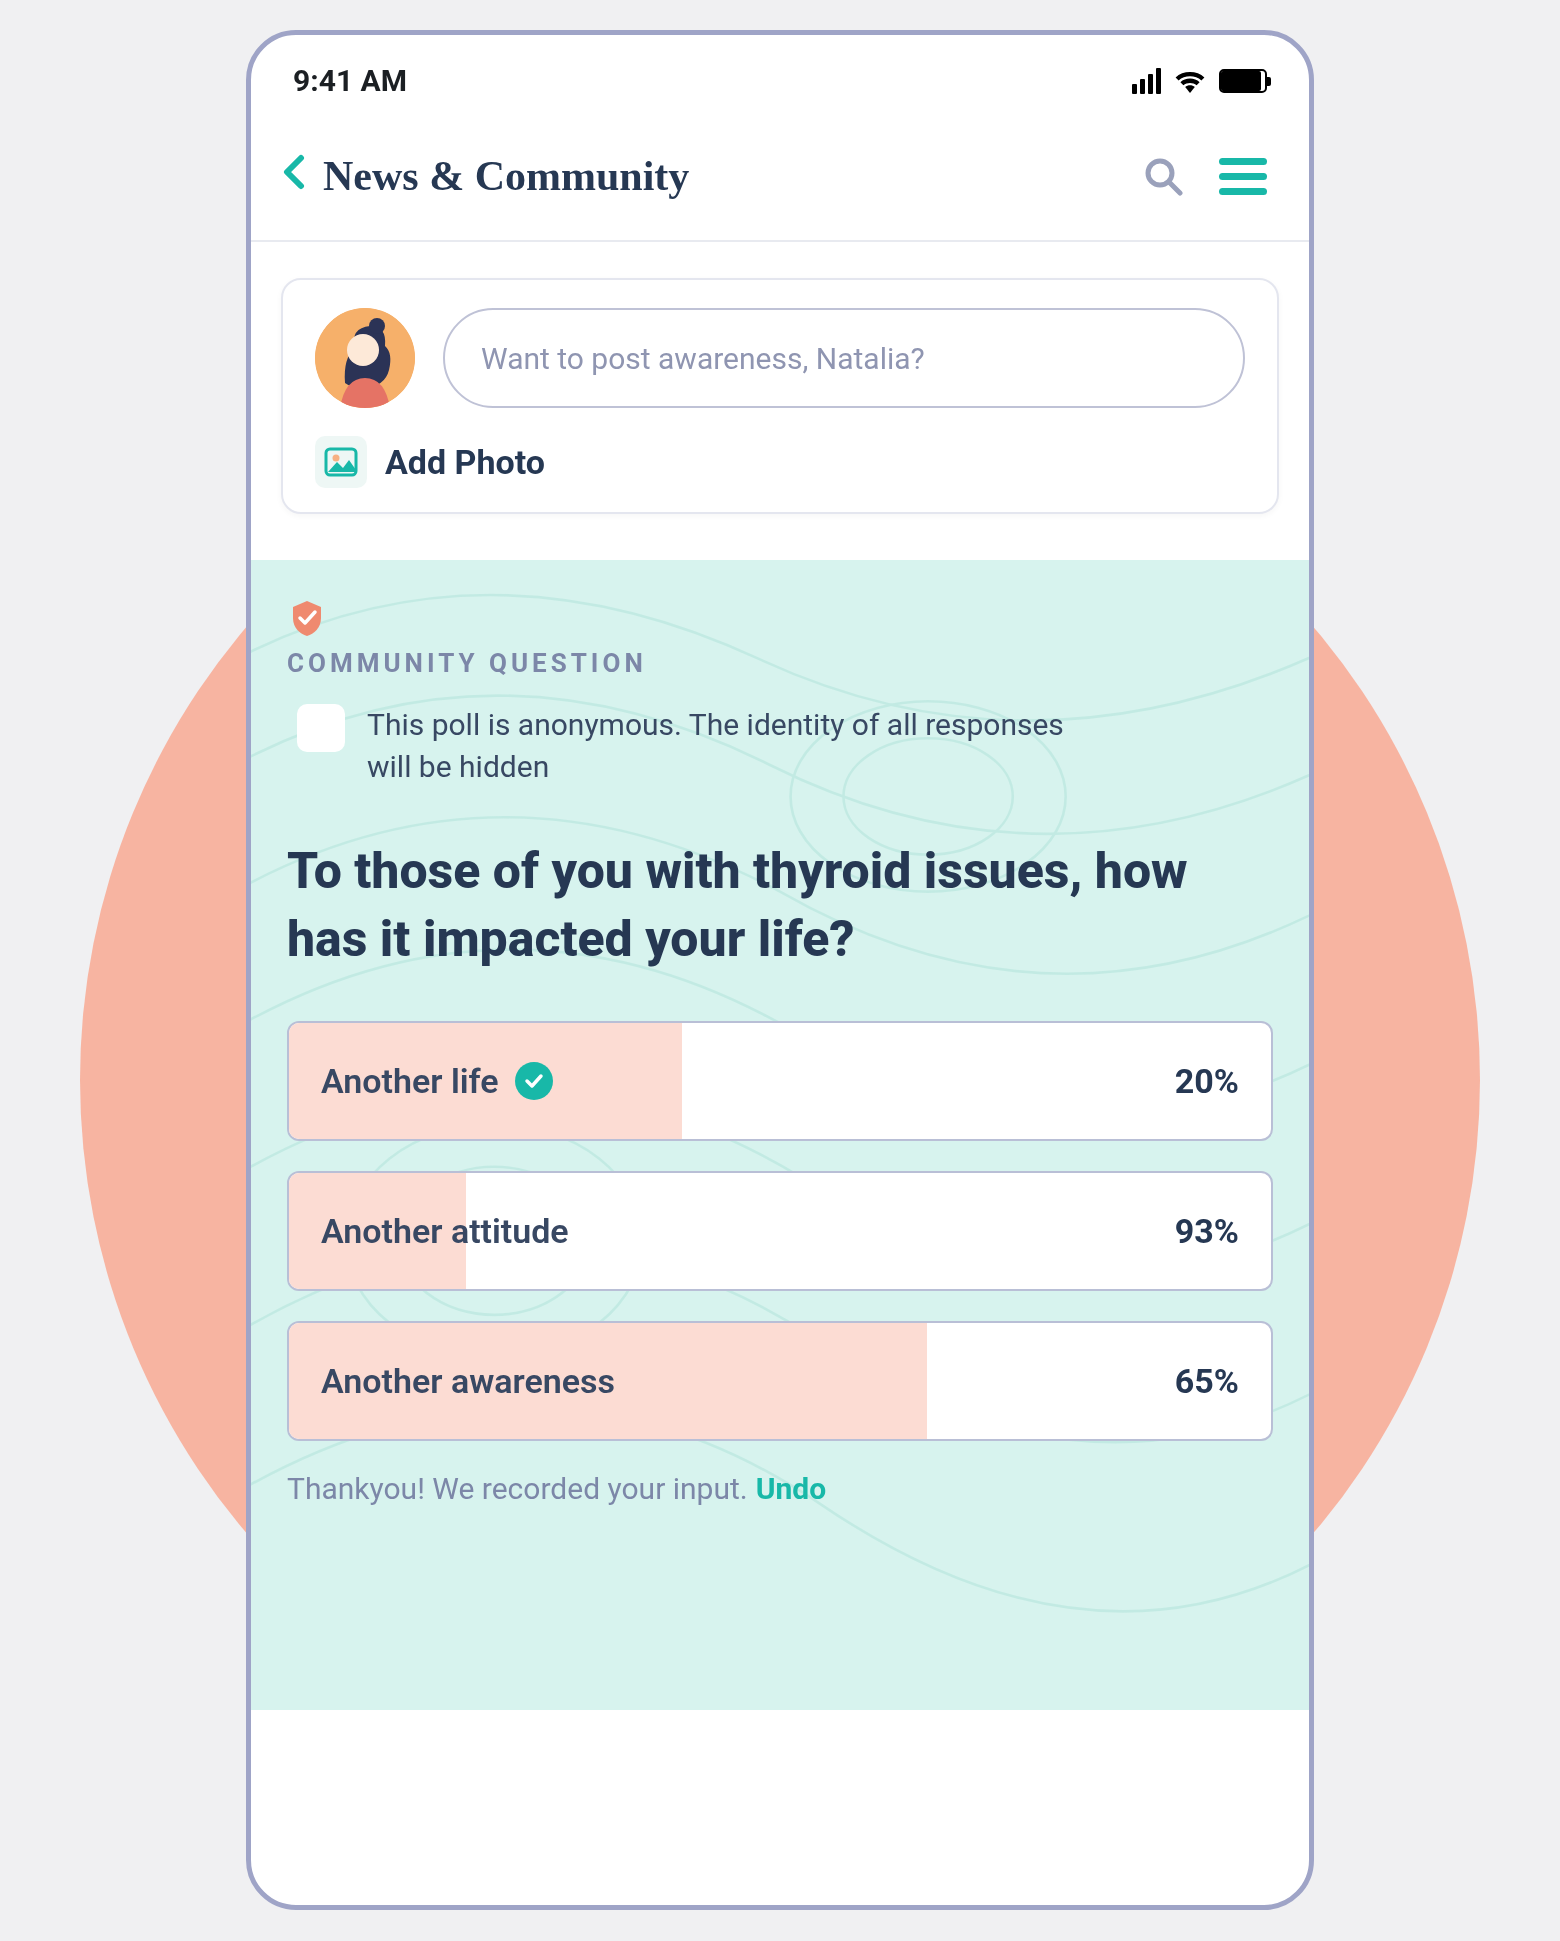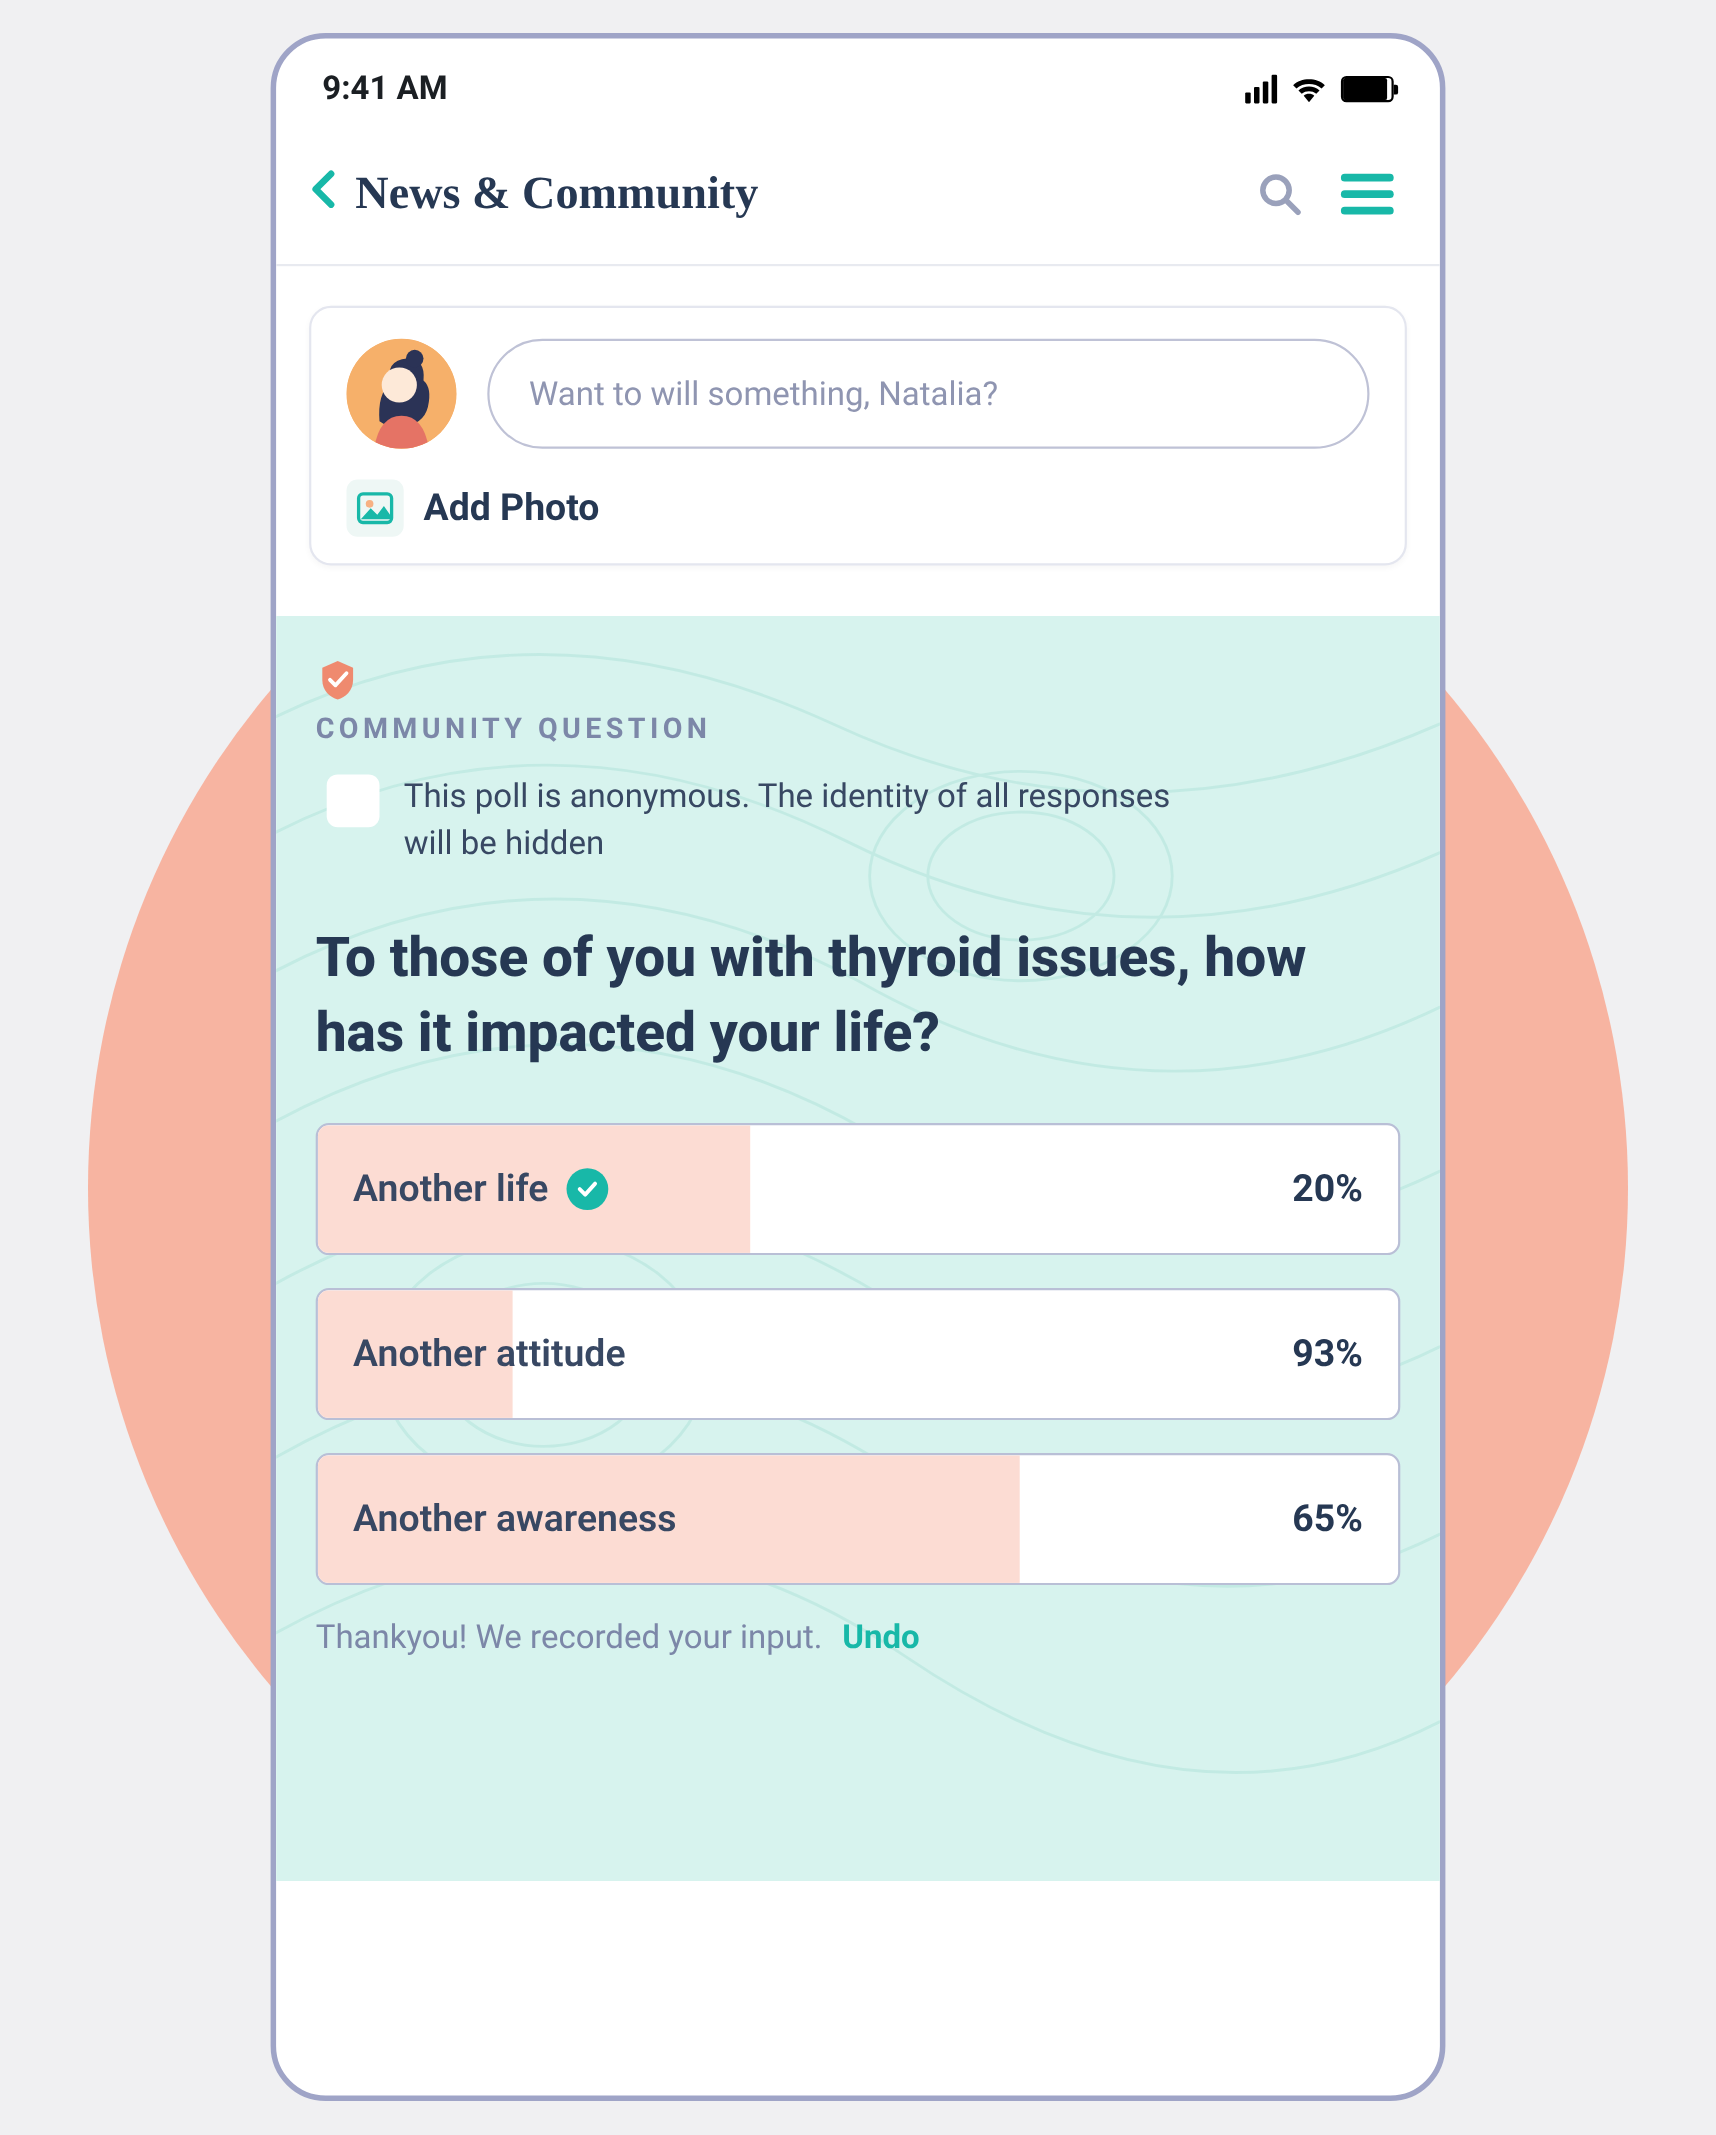--- a/index.html
+++ b/index.html
@@ -108,21 +108,21 @@
     background:#fff; margin-bottom:30px; overflow:hidden; cursor:pointer;
   }
   .poll-fill { position:absolute; left:0; top:0; bottom:0; background:#fcdcd3; }
   .poll-row { position:absolute; inset:0; display:flex; align-items:center; justify-content:space-between; padding:0 32px; }
   .poll-left { display:flex; align-items:center; gap:16px; }
   .poll-label { font-size:34px; font-weight:600; color:#384863;}
   .poll-pct { font-size:34px; font-weight:700; color:#263853;}
   .check-circle { width:38px; height:38px; border-radius:50%; background:#18b8a8; display:flex; align-items:center; justify-content:center;}
   .check-circle svg { width:22px; height:22px; }
   
-  .thankyou-row { display:flex; gap:18px; align-items:flex-start; margin-top:10px; font-size:30px; color:#7c87a8;}
+  .thankyou-row { display:flex; gap:8px; align-items:flex-start; margin-top:10px; font-size:30px; color:#7c87a8;}
   .undo-link { color:#18b8a8; font-weight:700; cursor:pointer;}
 </style>
 </head>
 <body>
 
 <div class="bg-circle"></div>
 
 <div class="phone">
 
   <div class="status-bar">
@@ -172,21 +172,21 @@
       <div class="avatar">
         <svg viewBox="0 0 100 100">
           <circle cx="50" cy="50" r="50" fill="#f6b06a"></circle>
           <path d="M30 75 Q28 50 40 40 Q35 20 55 18 Q72 18 70 38 Q78 45 74 62 Q70 78 50 80 Q36 80 30 75" fill="#2b3356"></path>
           <circle cx="48" cy="42" r="16" fill="#fde9d8"></circle>
           <path d="M25 100 Q30 70 50 70 Q70 70 75 100 Z" fill="#e57365"></path>
           <circle cx="62" cy="18" r="8" fill="#2b3356"></circle>
         </svg>
       </div>
       <div class="compose-input">
-        <span>Want to will something, Natalia?</span>
+        <span>Want to post awareness, Natalia?</span>
       </div>
     </div>
     <div class="compose-actions">
       <div class="compose-action">
         <div class="action-icon">
           <svg width="36" height="36" viewBox="0 0 36 36">
             <rect x="3" y="5" width="30" height="26" rx="4" fill="none" stroke="#18b8a8" stroke-width="3"></rect>
             <circle cx="13" cy="14" r="3.5" fill="#f7b183"></circle>
             <path d="M5 28 L14 18 L20 24 L26 16 L33 26 V28 Z" fill="#18b8a8"></path>
           </svg>

